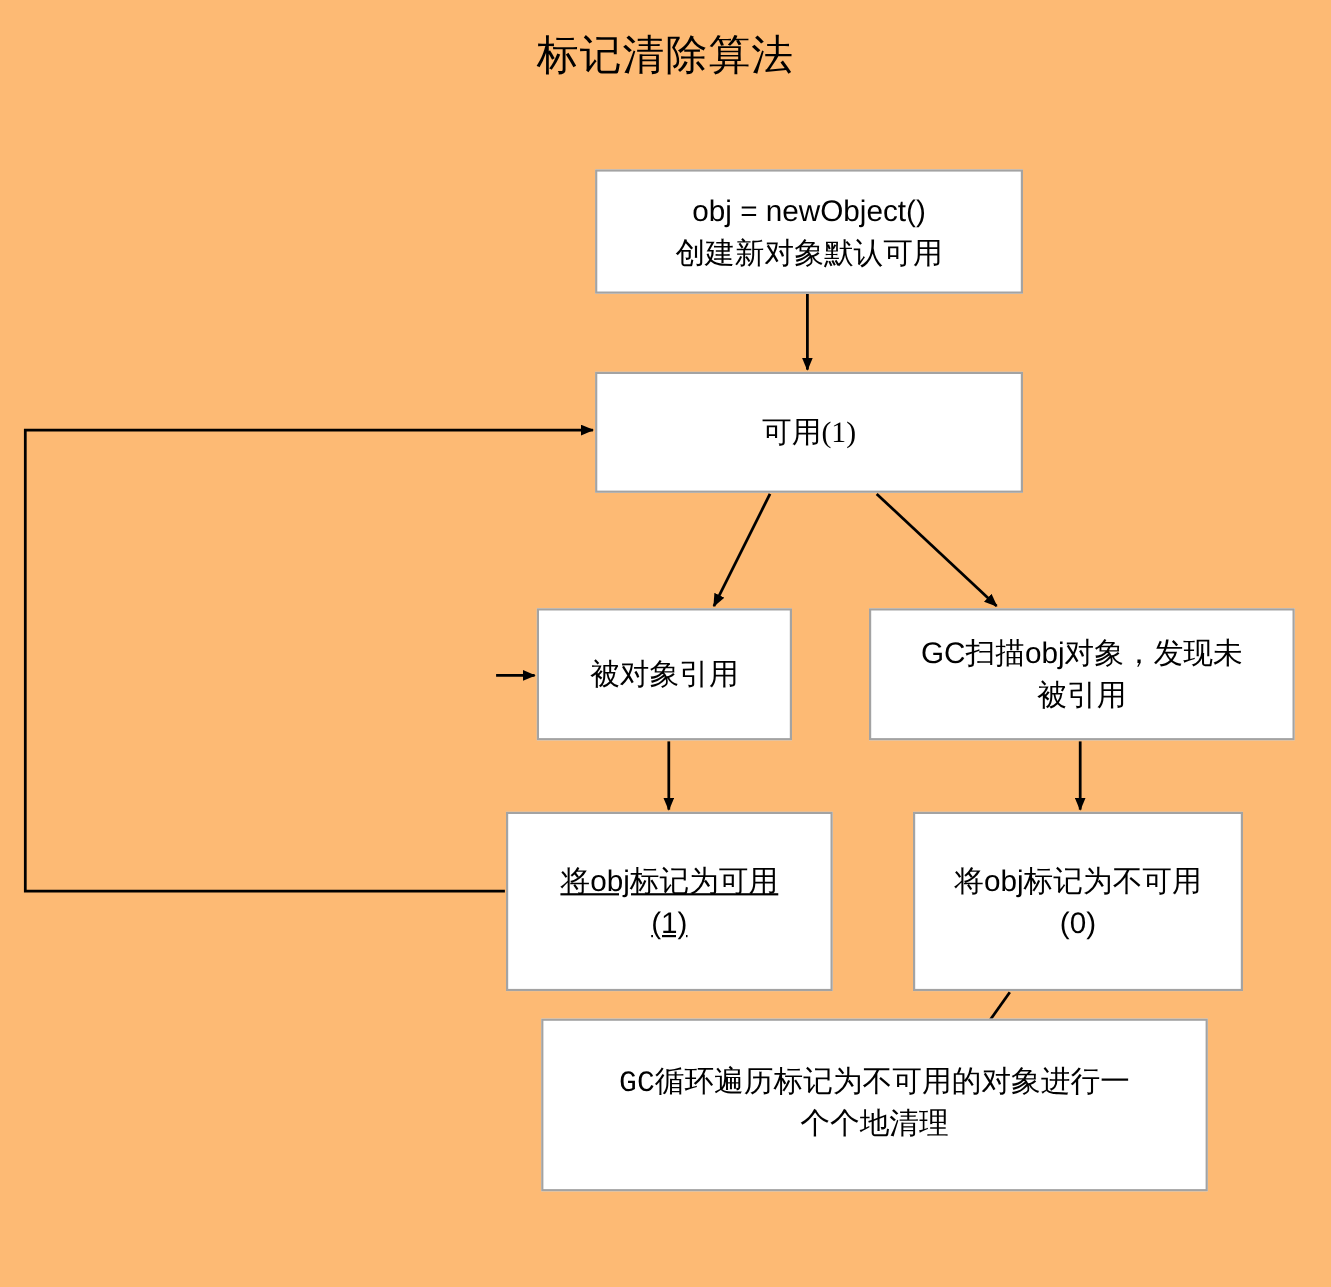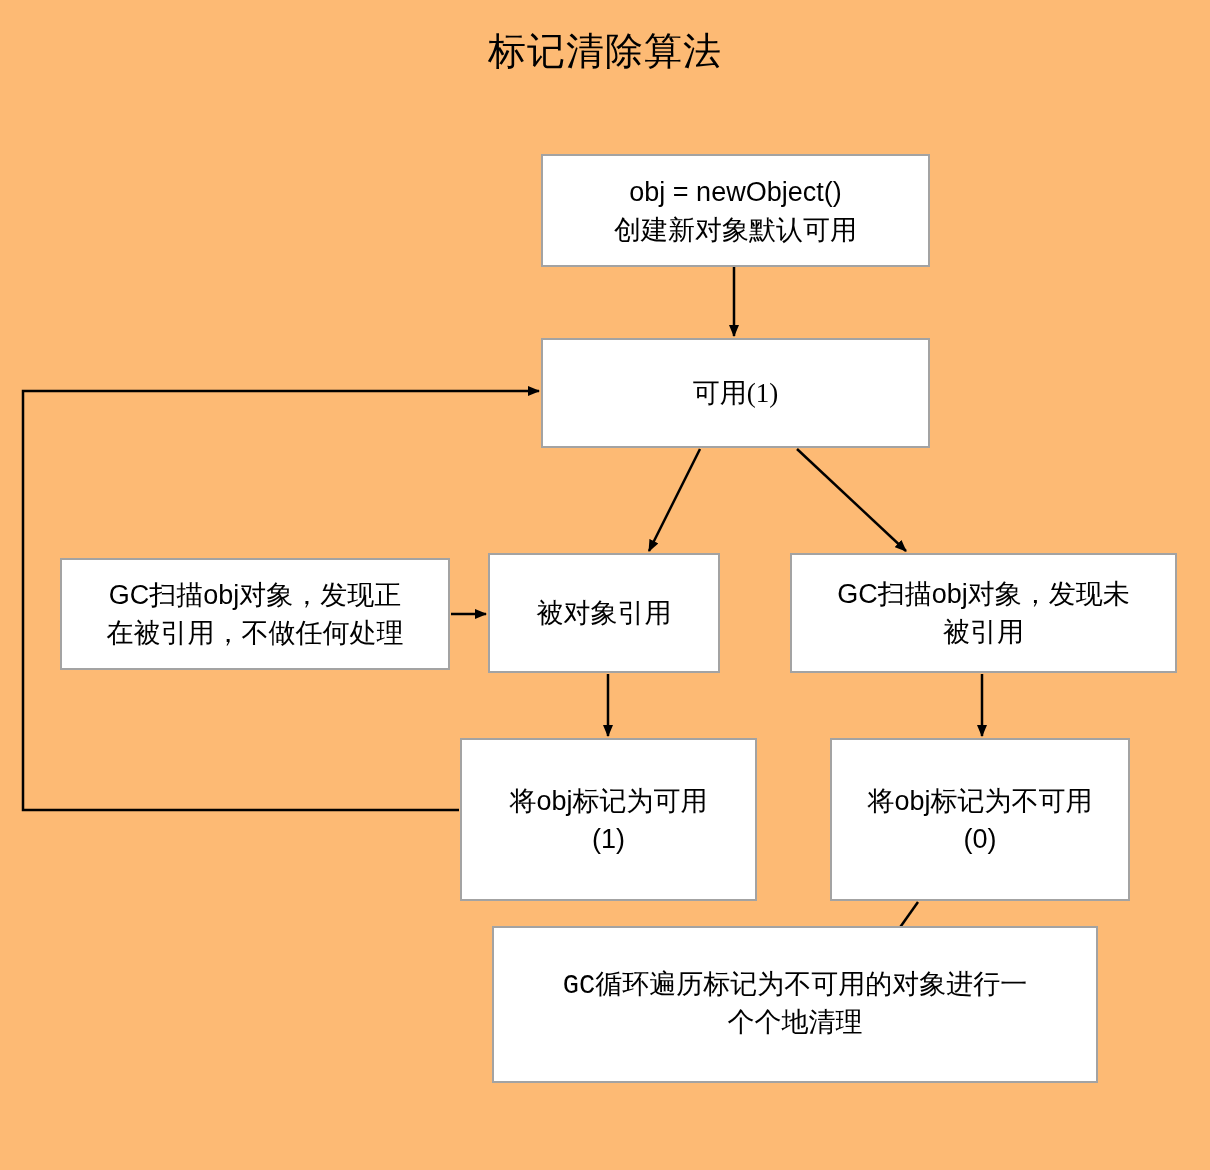--- a/index.html
+++ b/index.html
@@ -88,29 +88,27 @@
 
       <path d="M 459 810 L 23 810 L 23 391 L 539 391" marker-end="url(#arrow)"></path>
     </g>
   </svg>
 
   <div class="node" style="left: 541px; top: 154px; width: 389px; height: 113px;"><span>obj = newObject()
 创建新对象默认可用</span></div>
 
   <div class="node" style="left: 541px; top: 338px; width: 389px; height: 110px; font-family: Liberation Serif, serif;"><span>可用(1)</span></div>
 
-  <div class="node" style="left: 60px; top: 558px; width: 390px; height: 112px;"><span>GC扫描obj对象，发现正
-在被引用，不做任何处理</span></div>
 
   <div class="node" style="left: 790px; top: 553px; width: 387px; height: 120px;"><span>GC扫描obj对象，发现未
 被引用</span></div>
 
   <div class="node" style="left: 488px; top: 553px; width: 232px; height: 120px;"><span>被对象引用</span></div>
 
-  <div class="node" style="left: 460px; top: 738px; width: 297px; height: 163px;"><span>将obj标记为可用
+  <div class="node" style="left: 460px; top: 738px; width: 297px; height: 163px; text-decoration: underline;"><span>将obj标记为可用
 (1)</span></div>
 
   <div class="node" style="left: 830px; top: 738px; width: 300px; height: 163px;"><span>将obj标记为不可用
 (0)</span></div>
 
   <div class="node" style="left: 492px; top: 926px; width: 606px; height: 157px; font-family: Liberation Mono, monospace;"><span>GC循环遍历标记为不可用的对象进行一
 个个地清理</span></div>
 
 </div>
 

